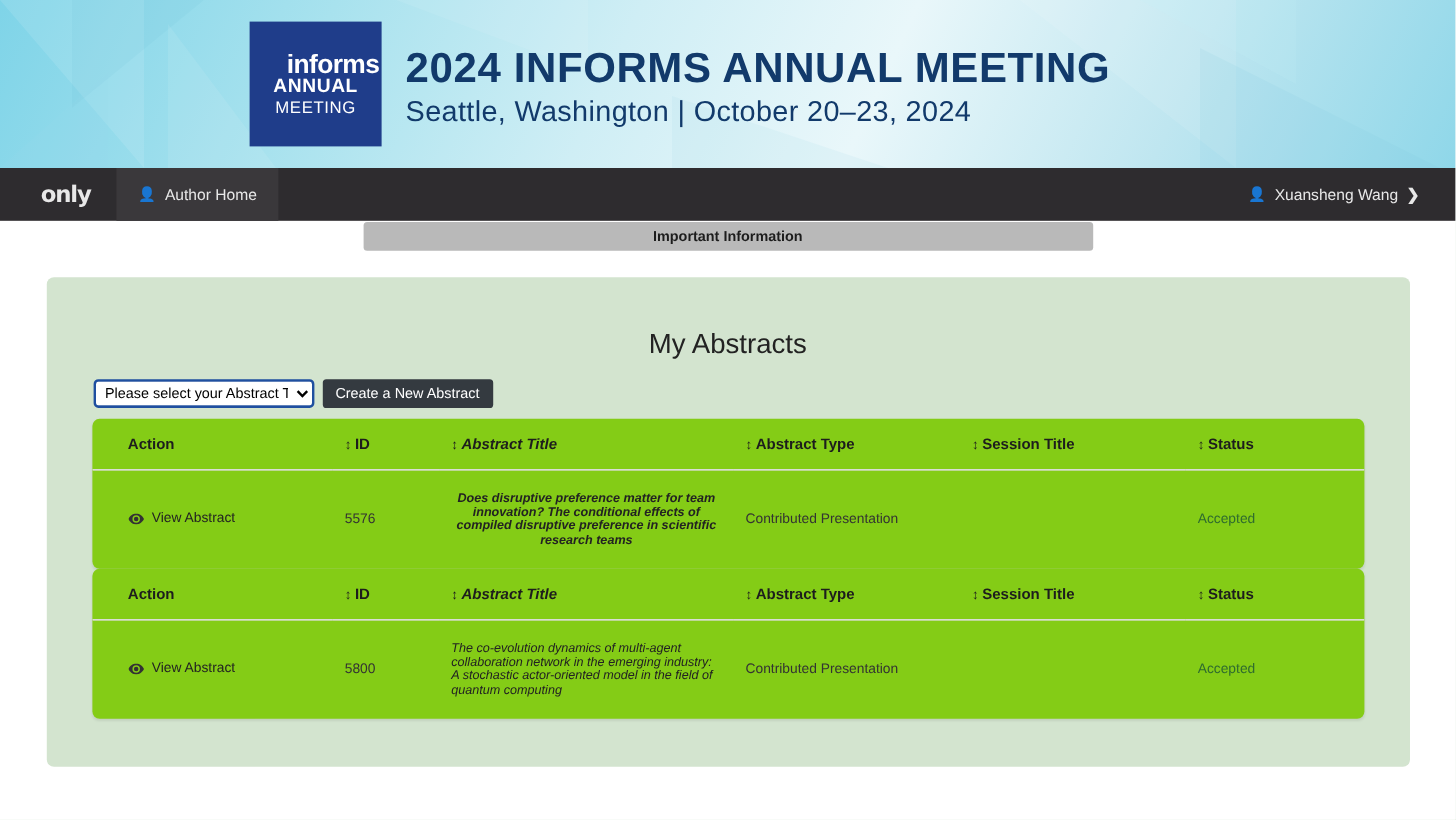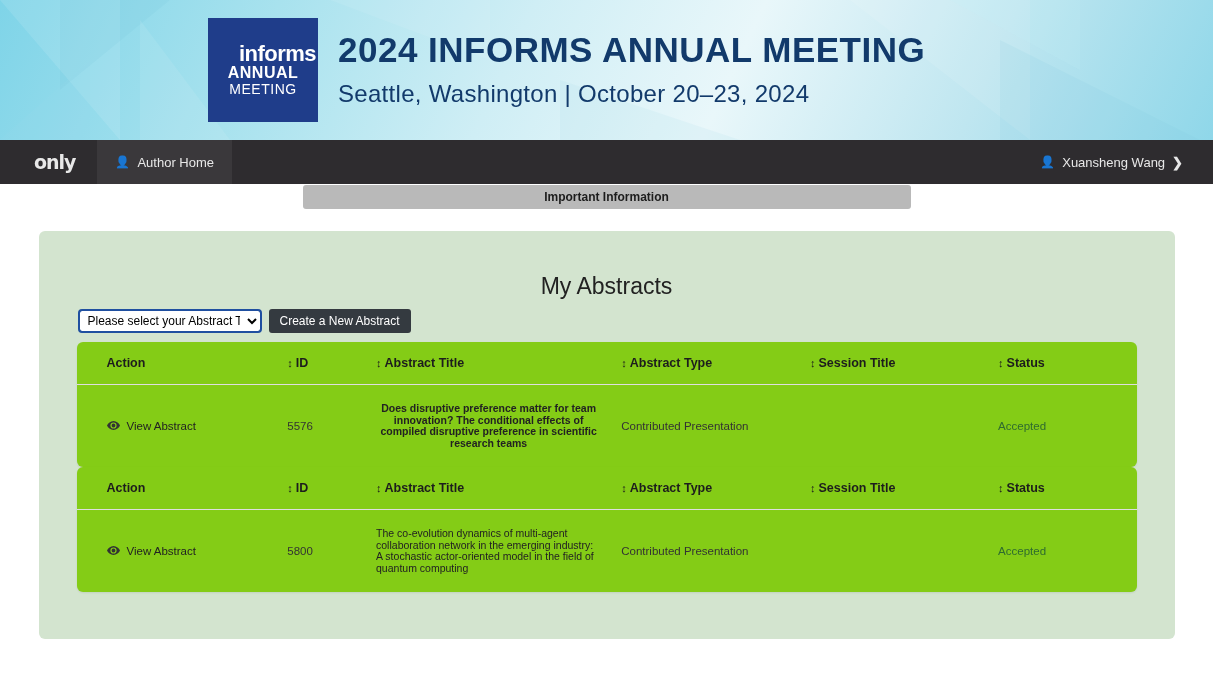--- a/index.html
+++ b/index.html
@@ -40,21 +40,21 @@
     padding-top: 26px;
   }
   .logo-box .l1 {
     font-size: 22px; font-weight: bold; letter-spacing: -0.5px; line-height: 20px; padding-left: 29px;
   }
   .logo-box .l2 { font-size: 16px; font-weight: bold; letter-spacing: .5px; line-height: 17px; }
   .logo-box .l3 { font-size: 14px; letter-spacing: .5px; line-height: 17px; }
 
   .banner-title {
     position: absolute;
-    left: 338px; top: 30px;
+    left: 338px; top: 37px;
     font-size: 35px;
     font-weight: bold;
     color: #123a6b;
     letter-spacing: 0.5px;
   }
   .banner-sub {
     position: absolute;
     left: 338px; top: 80px;
     font-size: 24px;
     color: #123a6b;
@@ -127,21 +127,21 @@
     width: 1136px;
     background: #d3e4cf;
     border-radius: 6px;
     padding: 24px 38px 30px 38px;
     min-height: 408px;
   }
   .panel-title {
     text-align: center;
     font-size: 23px;
     color: #222;
-    margin: 18px 0 9px 0;
+    margin: 18px 0 16px 0;
     font-weight: normal;
   }
 
   .controls {
     display: flex;
     align-items: center;
     gap: 8px;
     margin-bottom: 9px;
     padding-left: 2px;
   }
@@ -191,21 +191,21 @@
   }
   thead th .sortic { font-size: 11px; margin-right: 3px; }
   tbody td {
     padding: 18px 10px;
     color: #333;
     vertical-align: middle;
     font-size: 11.5px;
   }
   .col-action { width: 215px; padding-left: 30px !important; }
   .col-id { width: 95px; }
-  .col-title { width: 265px; }
+  .col-title { width: 265px; font-style: italic; }
   .col-type { width: 200px; }
   .col-session { width: 200px; }
   .col-status { width: 160px; }
 
   .title-cell {
     text-align: center;
     font-size: 10.5px;
     line-height: 11.5px;
     color: #222;
   }

